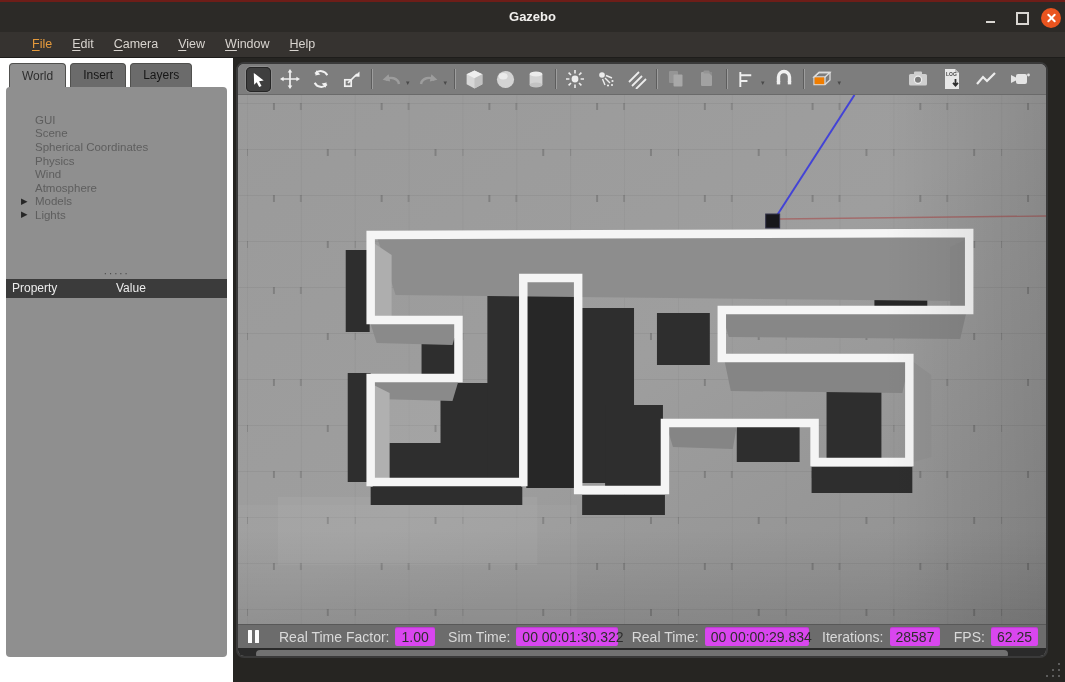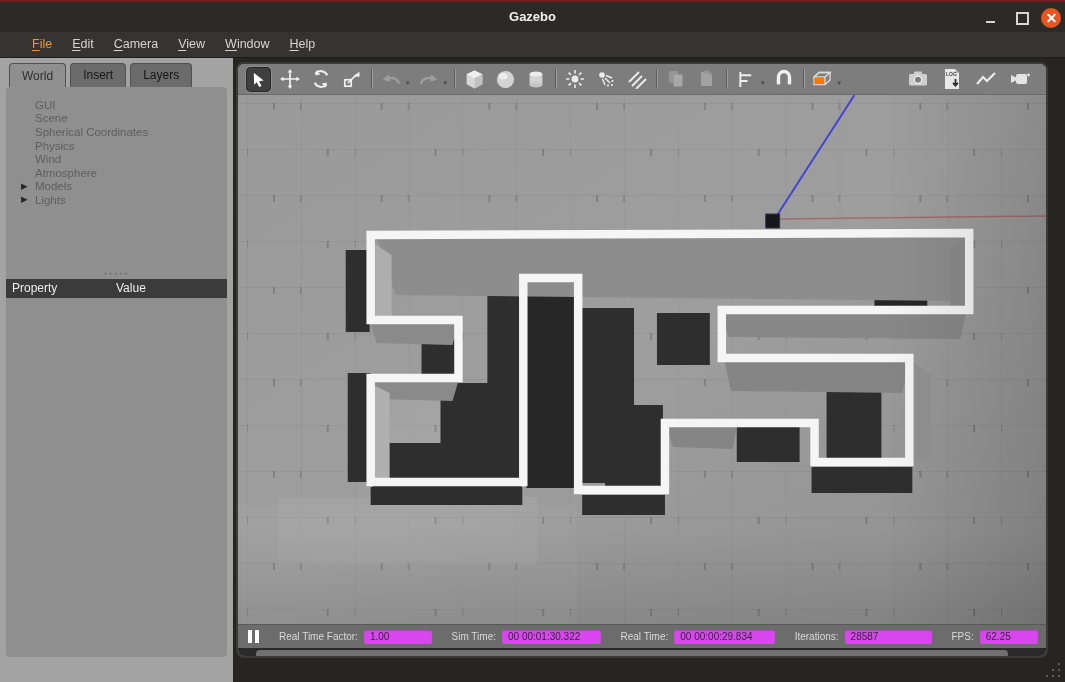--- a/index.html
+++ b/index.html
@@ -20,27 +20,27 @@
   .circle-close i{position:absolute;left:4.5px;top:9px;width:11px;height:2px;background:#fff;border-radius:1px;}
   .circle-close i.a{transform:rotate(45deg);} .circle-close i.b{transform:rotate(-45deg);}
   
   .menubar{position:absolute;top:32px;left:0;right:0;height:25px;background:#363330;
            border-bottom:1px solid #1e1d1b;display:flex;align-items:center;padding-left:22px;
            font-size:12.5px;color:#d8d4cf;}
   .menu-item{padding:0 10px;height:25px;line-height:25px;}
   .menu-item.hl{color:#e59a3c;}
   .menu-item u{text-decoration:underline;text-underline-offset:2px;}
   
-  .sidebar{position:absolute;left:0;top:58px;width:233px;bottom:0;background:#a3a3a3;}
+  .sidebar{position:absolute;left:0;top:58px;width:233px;bottom:0;background:#ffffff;}
   .tabs{position:absolute;left:9px;top:5px;display:flex;gap:4px;}
   .tab{height:23px;line-height:23px;padding:0 12px;background:#6b6b6b;color:#161616;
        border:1px solid #50504e;border-bottom:none;border-radius:4px 4px 0 0;font-size:12px;}
   .tab.active{background:#8f8f8f;color:#2e2e2e;height:25px;line-height:25px;}
   .panel{position:absolute;left:6px;right:6px;top:29px;bottom:25px;background:#8f8f8f;border-radius:4px;}
-  .tree{padding-top:11px;font-size:11.5px;color:#5e5e5e;}
+  .tree{padding-top:26px;font-size:11.5px;color:#5e5e5e;}
   .tree-item{padding:0.8px 4px 0.8px 29px;position:relative;white-space:nowrap;}
   .tree-item .arrow{position:absolute;left:15px;top:1px;color:#262626;font-size:8.5px;}
   .splitter{position:absolute;top:183px;left:0;right:0;text-align:center;color:#4b4b4b;
             font-size:11px;letter-spacing:1.5px;line-height:6px;}
   .prop-header{position:absolute;top:192px;left:0;right:0;height:19px;background:#3b3b3b;
                color:#ececec;font-size:12px;font-weight:normal;line-height:19px;}
   .prop-header .c0{position:absolute;left:6px;} .prop-header .c1{position:absolute;left:110px;}
   
   .main{position:absolute;left:236px;top:62px;width:812px;height:596px;border:2px solid #3a3a3a;
         border-radius:8px;overflow:hidden;background:#9c9c9c;box-sizing:border-box;}
@@ -50,21 +50,21 @@
   .tool.selected{background:#3f3f3f;border-radius:5px;box-shadow:inset 0 0 0 1px #262626,0 0 0 1px #8d8d8d;width:25px;height:25px;}
   .tsep{width:1px;height:20px;background:#5d5d5d;box-shadow:1px 0 0 rgba(255,255,255,0.25);flex:0 0 auto;}
   .caret{font-size:7px;color:#4a4a4a;margin-left:-4px;align-self:center;margin-top:8px;}
   .rgroup{margin-left:auto;display:flex;gap:10px;align-items:center;padding-right:6px;}
   .tool svg{display:block;}
   
   .viewport{position:relative;height:529px;background:#9c9c9c;}
   .viewport svg{position:absolute;inset:0;}
   
   .statusbar{height:23px;background:#6c6c6c;border-top:1px solid #585858;display:flex;
-             align-items:center;font-size:10px;color:#d9d9d9;padding:0 8px;gap:6px;white-space:nowrap;justify-content:flex-end;}
+             align-items:center;font-size:14px;color:#d9d9d9;padding:0 8px;gap:6px;white-space:nowrap;}
   .pause{display:flex;gap:3px;margin-right:14px;margin-left:2px;}
   .pause i{width:4px;height:13px;background:#fdfdfd;border-radius:0.5px;}
   .sb-label{color:#d9d9d9;}
   .sb-val{background:#d946ef;color:#2e2e2e;border-radius:2px;padding:1.5px 6px;
           box-shadow:inset 0 1px 1px rgba(0,0,0,0.15);}
   .w-rtf{width:58px;} .w-sim{width:90px;} .w-real{width:92px;} .w-iter{width:78px;} .w-fps{width:48px;}
   .gap{width:8px;}
   
   .scrollstrip{height:11px;background:#2a2a2a;position:relative;}
   .scroll-handle{position:absolute;left:18px;top:1.5px;height:8px;width:752px;background:#717171;border-radius:4px;}

